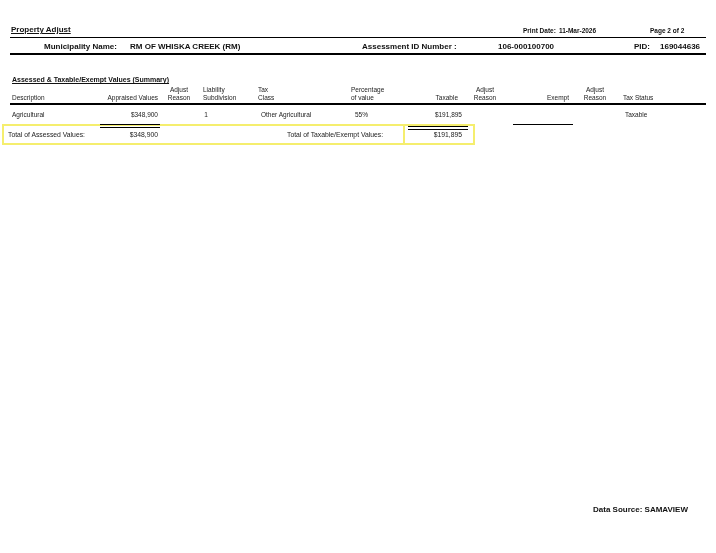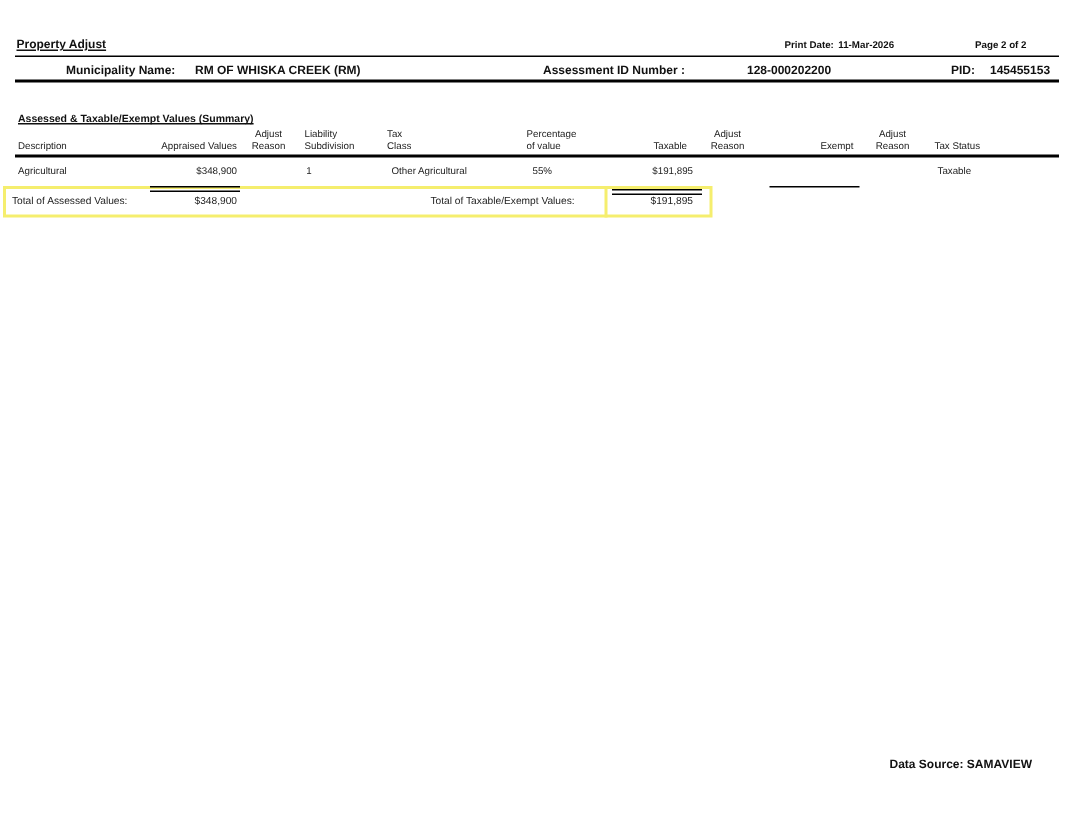--- a/index.html
+++ b/index.html
@@ -83,23 +83,23 @@
   <div class="abs report-title">Property Adjust</div>
   <div class="abs print-date">
     <span>Print Date:</span><span>11-Mar-2026</span>
   </div>
   <div class="abs page-num">Page 2 of 2</div>
   <div class="rule rule-1"></div>
 
   <div class="abs info mun-label">Municipality Name:</div>
   <div class="abs info mun-value">RM OF WHISKA CREEK (RM)</div>
   <div class="abs info aid-label">Assessment ID Number :</div>
-  <div class="abs info aid-value">128-000202200</div>
+  <div class="abs info aid-value">106-000100700</div>
   <div class="abs info pid-label">PID:</div>
-  <div class="abs info pid-value">145455153</div>
+  <div class="abs info pid-value">169044636</div>
   <div class="rule rule-2"></div>
 
   <div class="abs section-title">Assessed &amp; Taxable/Exempt Values (Summary)</div>
 
   <div class="abs th h-desc">Description</div>
   <div class="abs th h-appraised">Appraised Values</div>
   <div class="abs th pre h-adj1">Adjust
 Reason</div>
   <div class="abs th pre h-liab">Liability
 Subdivision</div>

